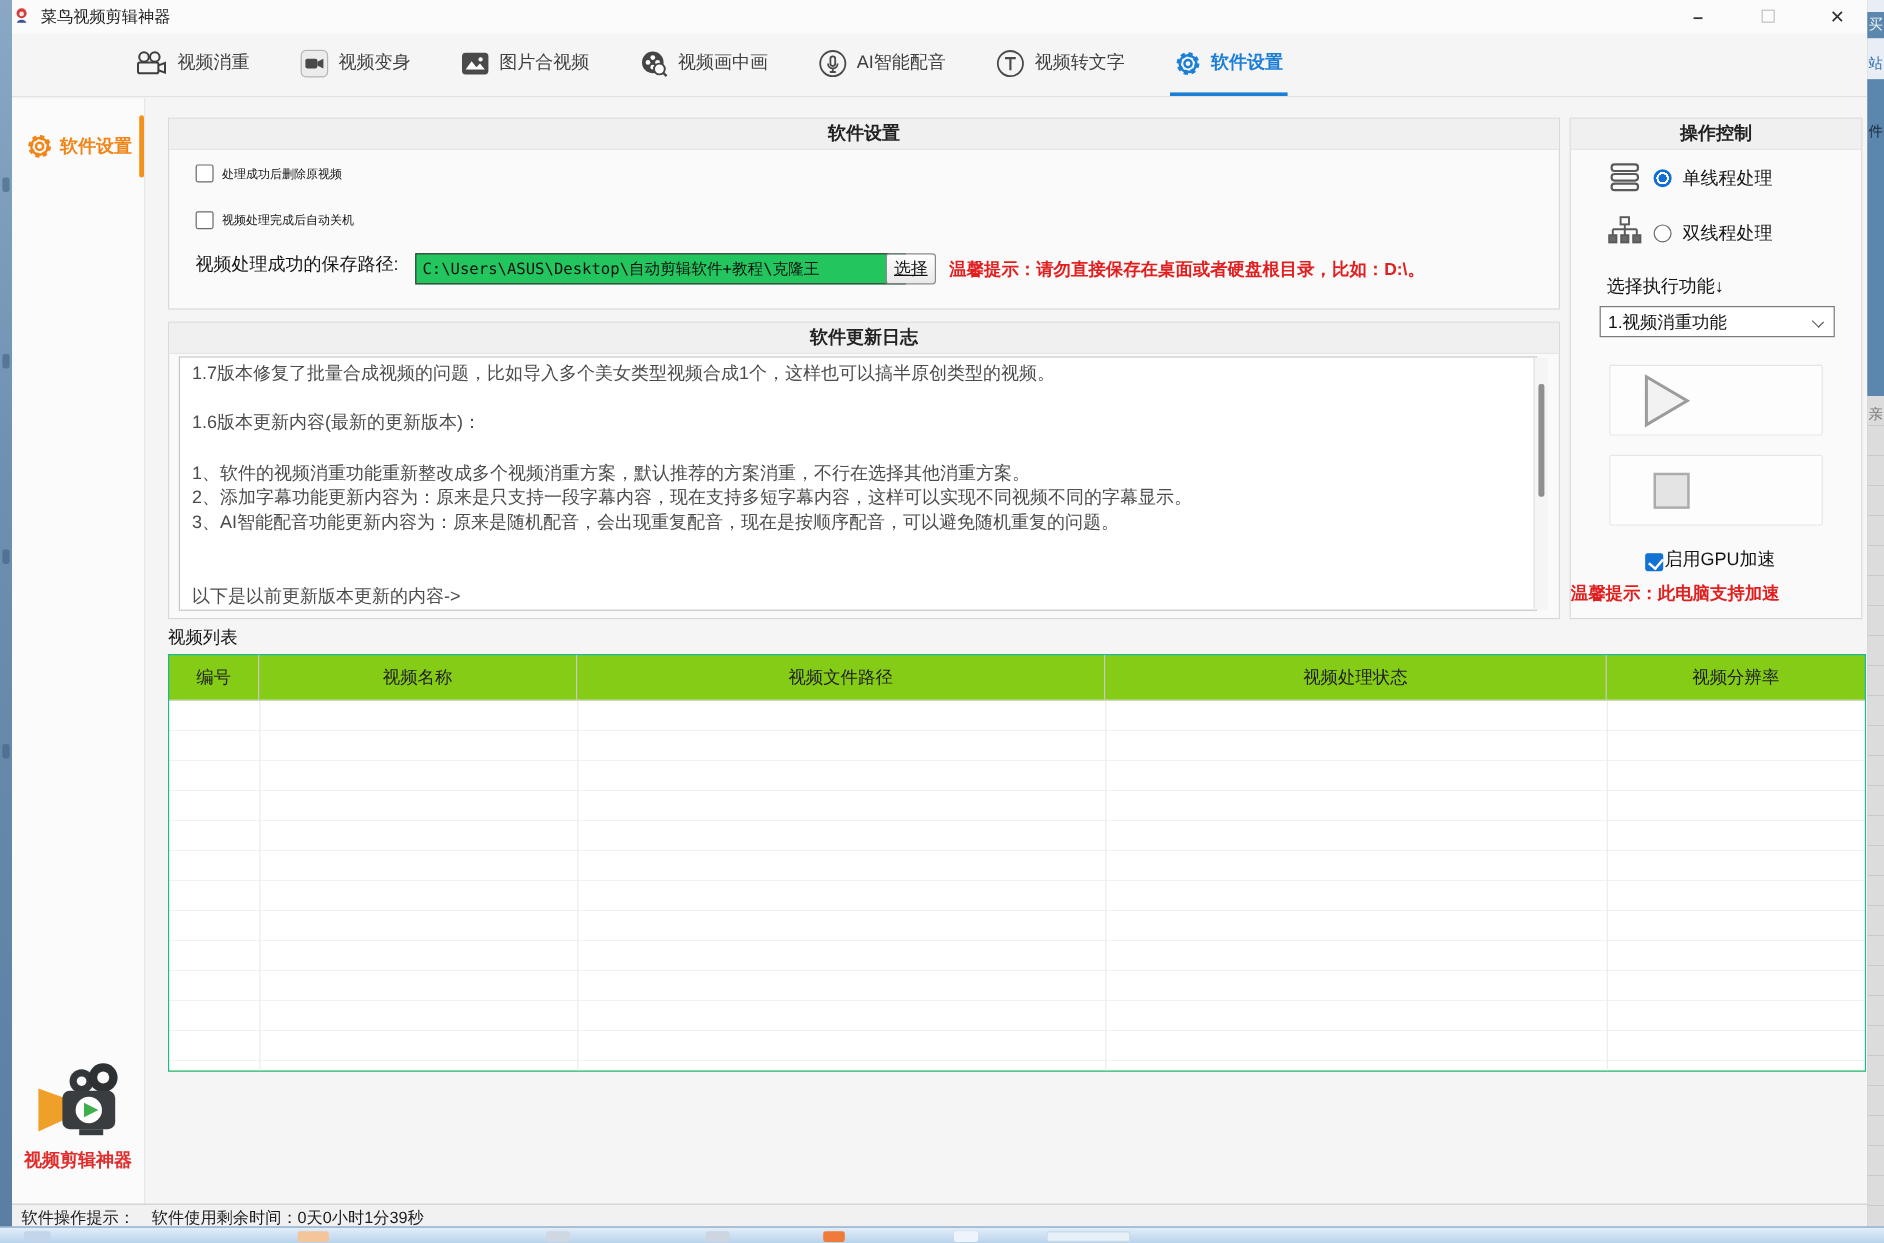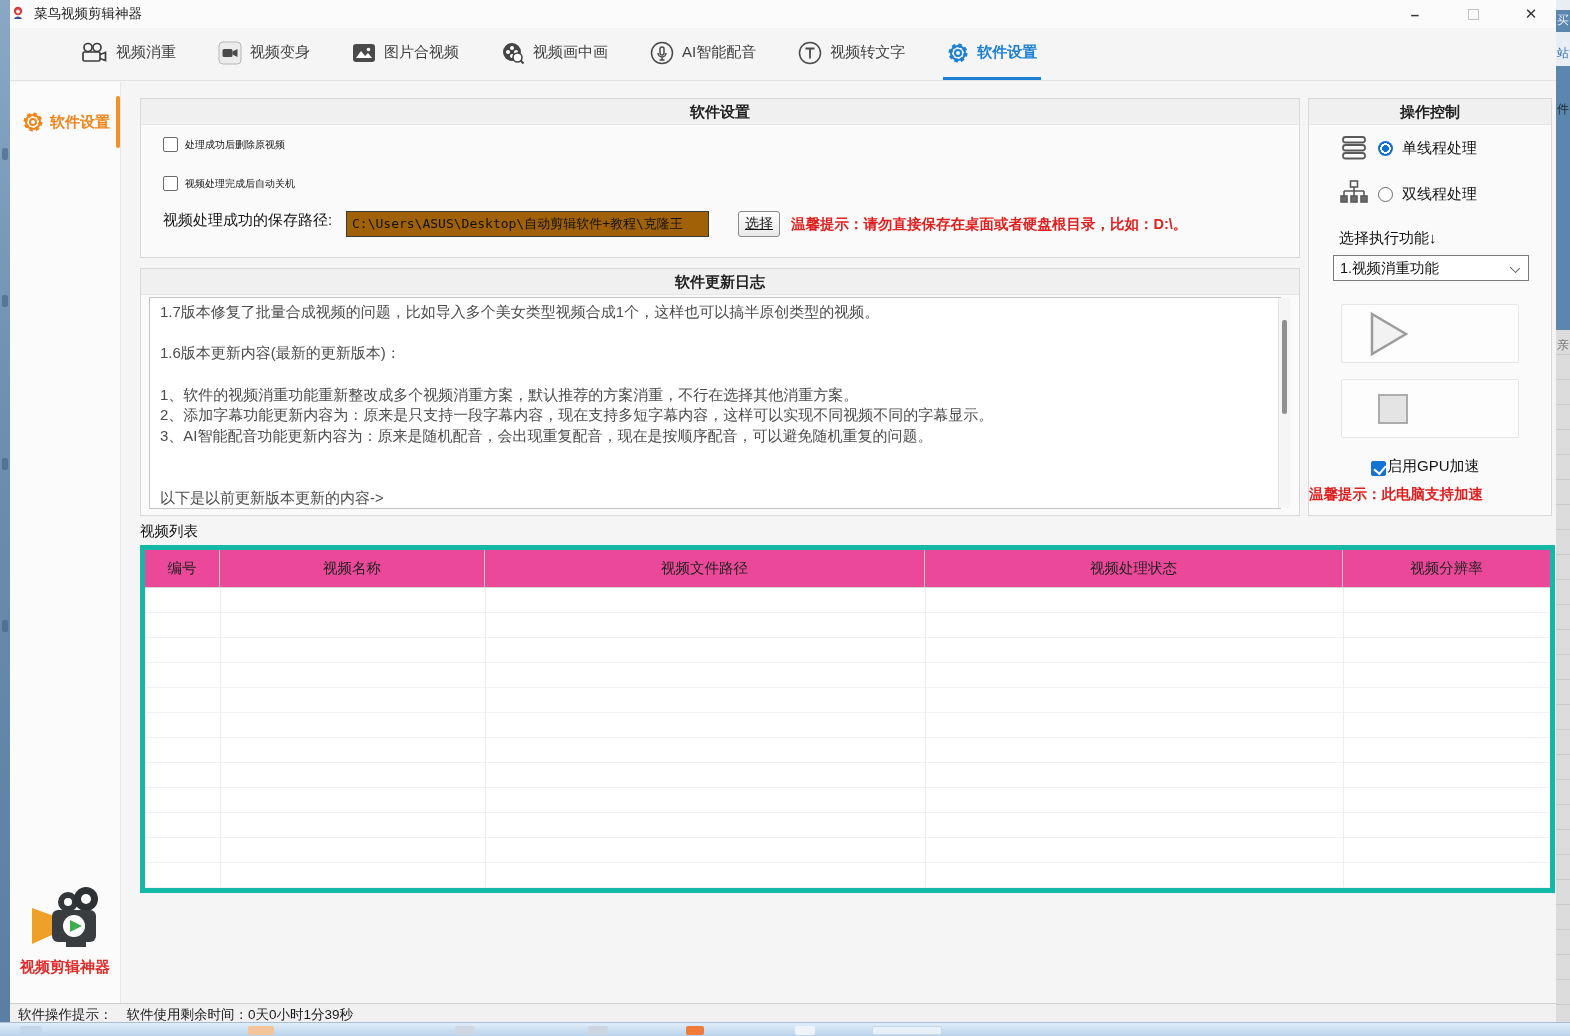--- a/index.html
+++ b/index.html
@@ -19,40 +19,40 @@
   .window { position:absolute; left:10px; top:0; width:1546px; height:1022px; background:#f5f5f6; overflow:hidden; }
 
   .titlebar { position:absolute; left:0; top:0; width:100%; height:28px; background:#fbfbfc; display:flex; align-items:center; }
   .titlebar .title { margin-left:8px; font-size:13.5px; color:#1f1f1f; }
   .win-controls { position:absolute; right:16px; top:0; height:28px; display:flex; align-items:center; gap:40px; }
   .wc { width:18px; text-align:center; color:#333; font-size:15px; cursor:default; }
   .wc.min { font-weight:bold; }
   .max-box { display:inline-block; width:11px; height:11px; border:1px solid #c2c2c2; }
 
   .tabbar { position:absolute; left:0; top:28px; width:100%; height:53px; background:#f5f5f6; border-bottom:1px solid #e2e2e4;
-    display:flex; align-items:stretch; padding-left:66px; gap:34px; }
+    display:flex; align-items:stretch; padding-left:98px; gap:34px; }
   .tab { display:flex; align-items:center; gap:8px; border-bottom:3px solid transparent; padding:0 4px; font-size:15px; color:#3f3f3f; cursor:default; }
   .tab.active { color:#1b7fd6; font-weight:bold; border-bottom-color:#1b7fd6; }
   .tab svg { display:block; }
 
   .sidebar { position:absolute; left:0; top:82px; width:111px; height:921px; background:#fbfbfb; border-right:1px solid #e7e7e7; }
   .side-item { position:relative; margin-top:20px; display:flex; align-items:center; gap:6px; padding-left:12px;
     color:#f08519; font-weight:bold; font-size:15px; height:40px; }
   .side-indicator { position:absolute; right:0; top:-6px; width:4px; height:52px; background:#f2921d; border-radius:2px; }
   .side-logo { position:absolute; bottom:26px; left:0; right:0; text-align:center; }
   .side-logo-text { margin-top:6px; color:#e02b2b; font-weight:bold; font-size:15px; }
 
   .groupbox { position:absolute; background:#fafafa; border:1px solid #d9d9d9; }
   .gb-title { height:26px; background:#f0f0f1; border-bottom:1px solid #e6e6e8; text-align:center; font-size:15px; font-weight:bold; color:#222; line-height:26px; }
 
   .settings-box { left:130px; top:98px; width:1160px; height:160px; }
   .cb-row { position:absolute; left:22px; display:flex; align-items:flex-end; gap:7px; font-size:10px; color:#141414; }
   .checkbox { width:15px; height:15px; border:1px solid #6a6a6a; background:#fff; border-radius:2px; flex:0 0 auto; }
   .path-row { position:absolute; left:22px; top:112px; display:flex; align-items:center; font-size:15px; color:#141414; }
-  .path-input { position:absolute; left:205px; top:112px; width:363px; height:26px; border:1px solid #3a3a3a; background:#a16207;
+  .path-input { position:absolute; left:205px; top:112px; width:409px; height:26px; border:1px solid #3a3a3a; background:#22c55e;
     font-family:"DejaVu Sans Mono",monospace; font-size:13px; color:#111; padding:0 5px; }
   .choose-btn { position:absolute; left:597px; top:112px; width:42px; height:26px; border:1px solid #8a8a8a; border-radius:3px;
     background:linear-gradient(#fefefe,#e9e9e9); font-size:14px; color:#111; font-family:inherit;text-decoration:underline; }
   .path-hint { position:absolute; left:650px; top:116px; color:#e02020; font-size:14.5px; font-weight:bold; white-space:nowrap; }
 
   .log-box { left:130px; top:268px; width:1160px; height:248px; }
   .log-area { position:absolute; left:8px; top:28px; width:1132px; height:212px; background:#fff; border:1px solid #c6c6c6;
     font-size:15px; color:#4c4c4c; line-height:1.38; padding:4px 18px 4px 10px; white-space:pre-wrap; overflow:hidden; }
   .log-scroll { position:absolute; right:9px; top:29px; width:12px; height:210px; background:#f5f5f5; border-left:1px solid #e2e2e2; }
   .log-thumb { position:absolute; left:3px; top:22px; width:5px; height:94px; background:#8f8f8f; border-radius:2px; }
@@ -68,21 +68,21 @@
   .chev { position:absolute; right:9px; top:8px; width:8px; height:8px; border-right:1.6px solid #555; border-bottom:1.6px solid #555; transform:rotate(45deg) scale(1,.8); }
   .big-btn { position:absolute; left:32px; width:178px; height:59px; background:#fdfdfd; border:1px solid #e6e6e6; border-radius:2px; display:flex; align-items:center; }
   .stop-square { width:30px; height:30px; background:#e4e4e4; border:2px solid #ababab; margin-left:36px; }
   .gpu-row { position:absolute; left:62px; top:358px; display:flex; align-items:flex-end; gap:1px; font-size:15px; color:#141414; }
   .checkbox.checked { background:#1273d2; border-color:#1273d2; position:relative; }
   .checkbox.checked::after { content:""; position:absolute; left:3.5px; top:1px; width:6px; height:9px;
     border-right:2px solid #fff; border-bottom:2px solid #fff; transform:rotate(40deg); }
   .gpu-hint { position:absolute; left:0; right:0; top:386px; text-align:left; color:#e02020; font-weight:bold; font-size:14.5px; }
 
   .videolist-label { position:absolute; left:130px; top:522px; font-size:14.5px; color:#111; }
-  .table { position:absolute; left:130px; top:545px; width:1415px; height:348px; background:#ec4899; border:5px solid #14b8a6; }
+  .table { position:absolute; left:130px; top:545px; width:1415px; height:348px; background:#84cc16; border:1px solid #14b8a6; }
   .thead { display:flex; height:38px; border-bottom:1px solid #d6d6d6; }
   .th { display:flex; align-items:center; justify-content:center; font-size:14.5px; color:#222; border-right:1px solid #c9c9c9; }
   .th:last-child { border-right:none; }
   .tbody { position:absolute; left:0; top:38px; right:0; bottom:0;
     background:repeating-linear-gradient(to bottom,#fff 0 24px,#f1f1f2 24px 25px); }
   .col-sep { position:absolute; top:38px; bottom:0; width:1px; background:#ececee; }
 
   .statusbar { position:absolute; left:0; top:1003px; width:100%; height:19px; background:#f1f1f1; border-top:1px solid #cfcfcf;
     font-size:13.5px; color:#1a1a1a; overflow:hidden; }
   .sb-left { position:absolute; left:8px; top:2px; display:flex; gap:14px; white-space:nowrap; }

